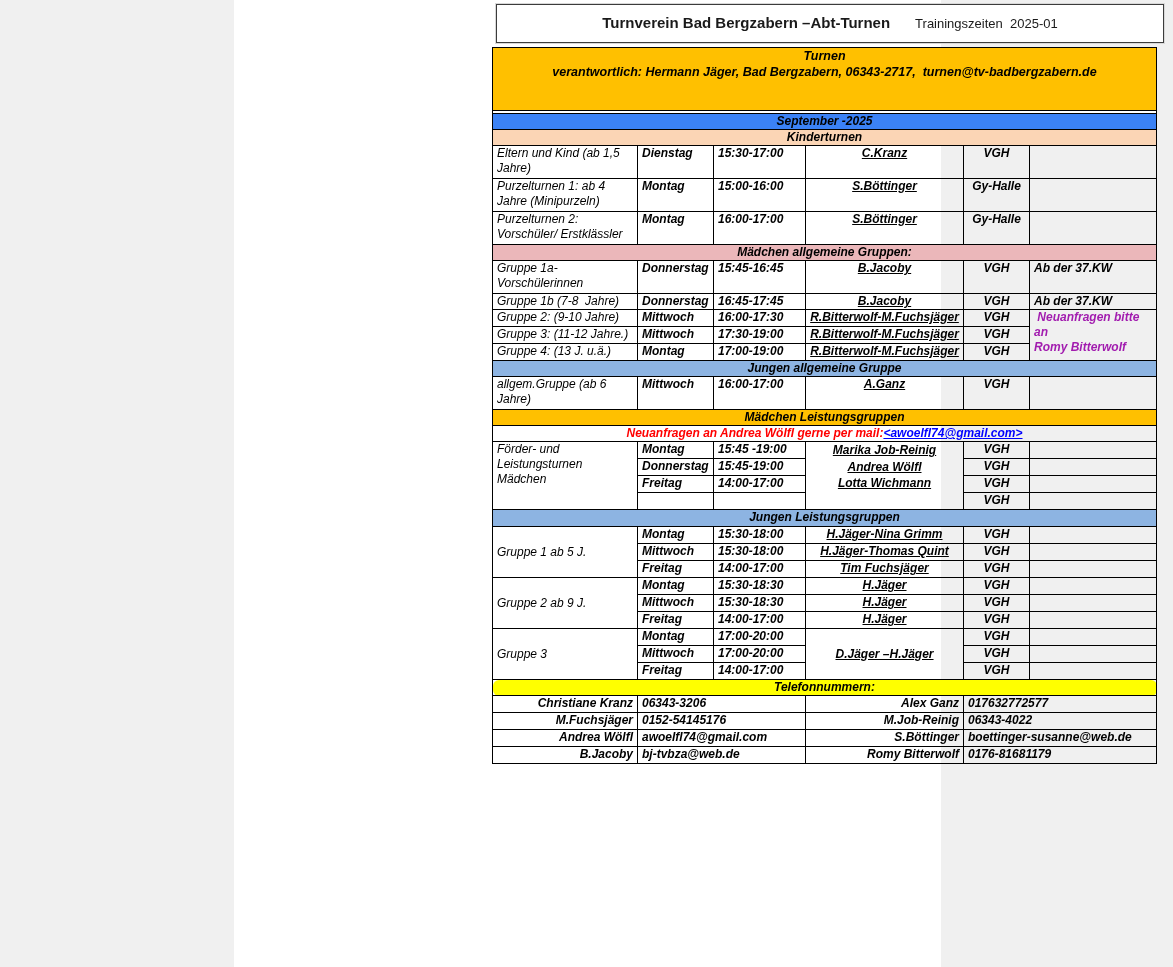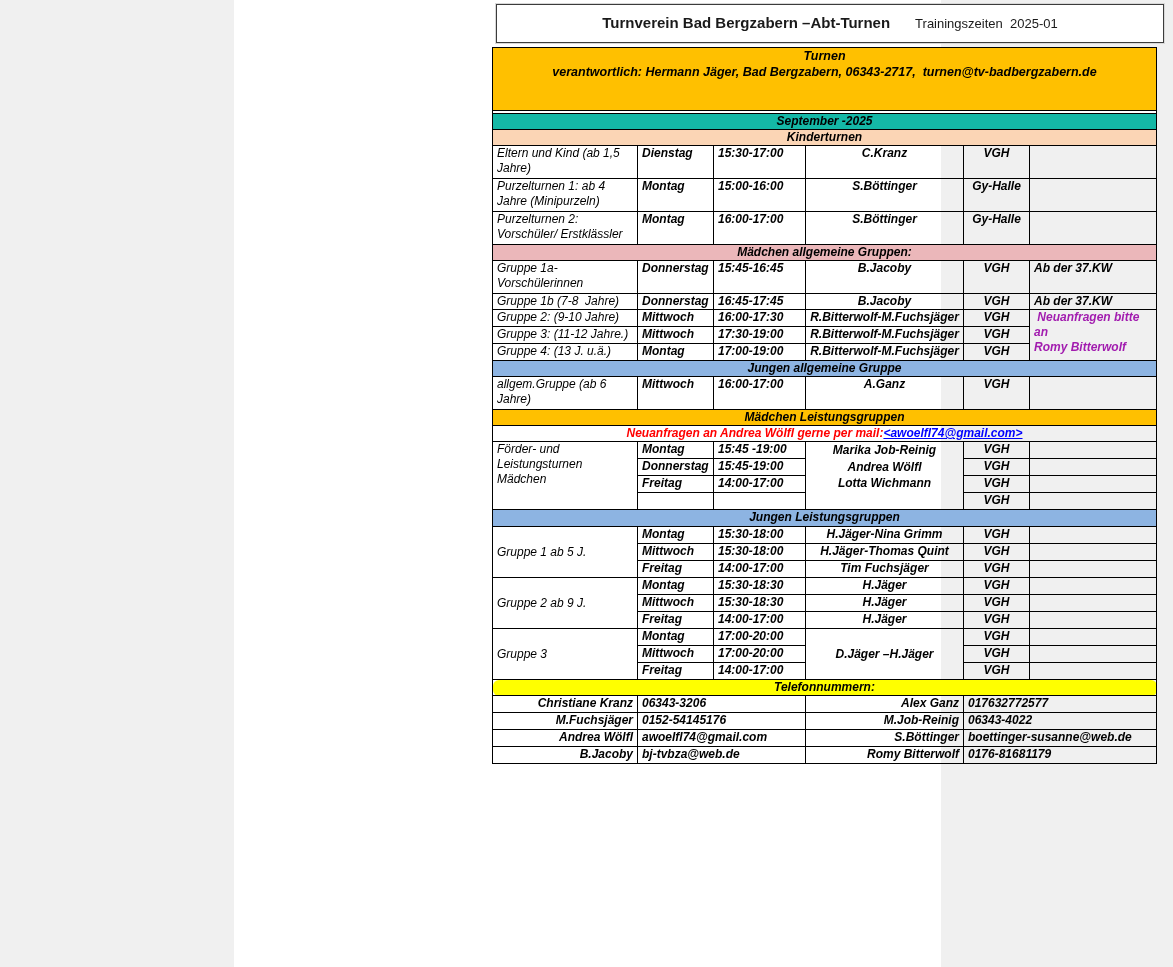--- a/index.html
+++ b/index.html
@@ -17,21 +17,21 @@
   #sched{position:absolute;left:258px;top:47px;border-collapse:collapse;table-layout:fixed;width:664px;}
   #sched td{border:1px solid #000;padding:0 4px;font-size:12px;font-style:italic;color:#000;
     line-height:15px;vertical-align:top;overflow:hidden;}
   [data-bind]{white-space:pre-wrap;}
   td.band{font-weight:bold;text-align:center;vertical-align:middle;font-size:12.5px;line-height:14px;white-space:nowrap;}
   td.spacer{background:#fff;border-top:1px solid #000;border-bottom:1px solid #000;}
   .h3{height:3px;} .h15{height:15px;} .h16{height:16px;padding-left:24px;} .h17{height:17px;}
   .h33{height:33px;} .h63{height:63px;}
   .c{text-align:center;} .l{text-align:left;} .r{text-align:right;}
   .vm{vertical-align:middle !important;} .b{font-weight:bold;}
-  .trainer{white-space:nowrap;font-size:11.5px;text-align:center;font-weight:bold;}
+  .trainer{white-space:nowrap;font-size:11.5px;text-align:center;font-weight:bold;text-decoration:underline;}
   .turnen-band{vertical-align:top !important;text-align:center;font-weight:bold;padding-top:2px;}
   .turnen-band div{line-height:16px;font-size:12.5px;}
   .mailrow{text-align:center;font-style:normal;font-weight:bold;font-size:12px;}
   .mailrow a{text-decoration:underline;}
   .notecell{font-weight:bold;line-height:16px;}
   .thick-top td{border-top:2px solid #000;}
   tr.phone td{border-top:2px solid #000;font-weight:bold;}
 </style>
 </head>
 <body>
@@ -60,21 +60,21 @@
         <td colspan="6" class="turnen-band" style="background-color: rgb(255, 192, 0);">
           <div data-bind="turnen.title">Turnen</div>
           <div data-bind="turnen.responsible">verantwortlich: Hermann Jäger, Bad Bergzabern, 06343-2717,  turnen@tv-badbergzabern.de</div>
         </td>
       </tr>
       <tr class="h3">
             <td colspan="6" class="spacer"></td>
           </tr>
 
       <tr class="h15">
-            <td colspan="6" class="band" data-bind="bands.month" style="background-color: #14b8a6;">September -2025</td>
+            <td colspan="6" class="band" data-bind="bands.month" style="background-color: #3b82f6;">September -2025</td>
           </tr>
       <tr class="h16">
             <td colspan="6" class="band" data-bind="bands.kinder" style="background-color: rgb(251, 213, 181);">Kinderturnen</td>
           </tr>
 
       <tr class="h33">
         <td class="l" data-bind="kinder_rows.0.name">Eltern und Kind (ab 1,5 Jahre)</td>
         <td class="l b" data-bind="kinder_rows.0.day">Dienstag</td>
         <td class="l b" data-bind="kinder_rows.0.time">15:30-17:00</td>
         <td class="trainer" data-bind="kinder_rows.0.trainer">C.Kranz</td>

